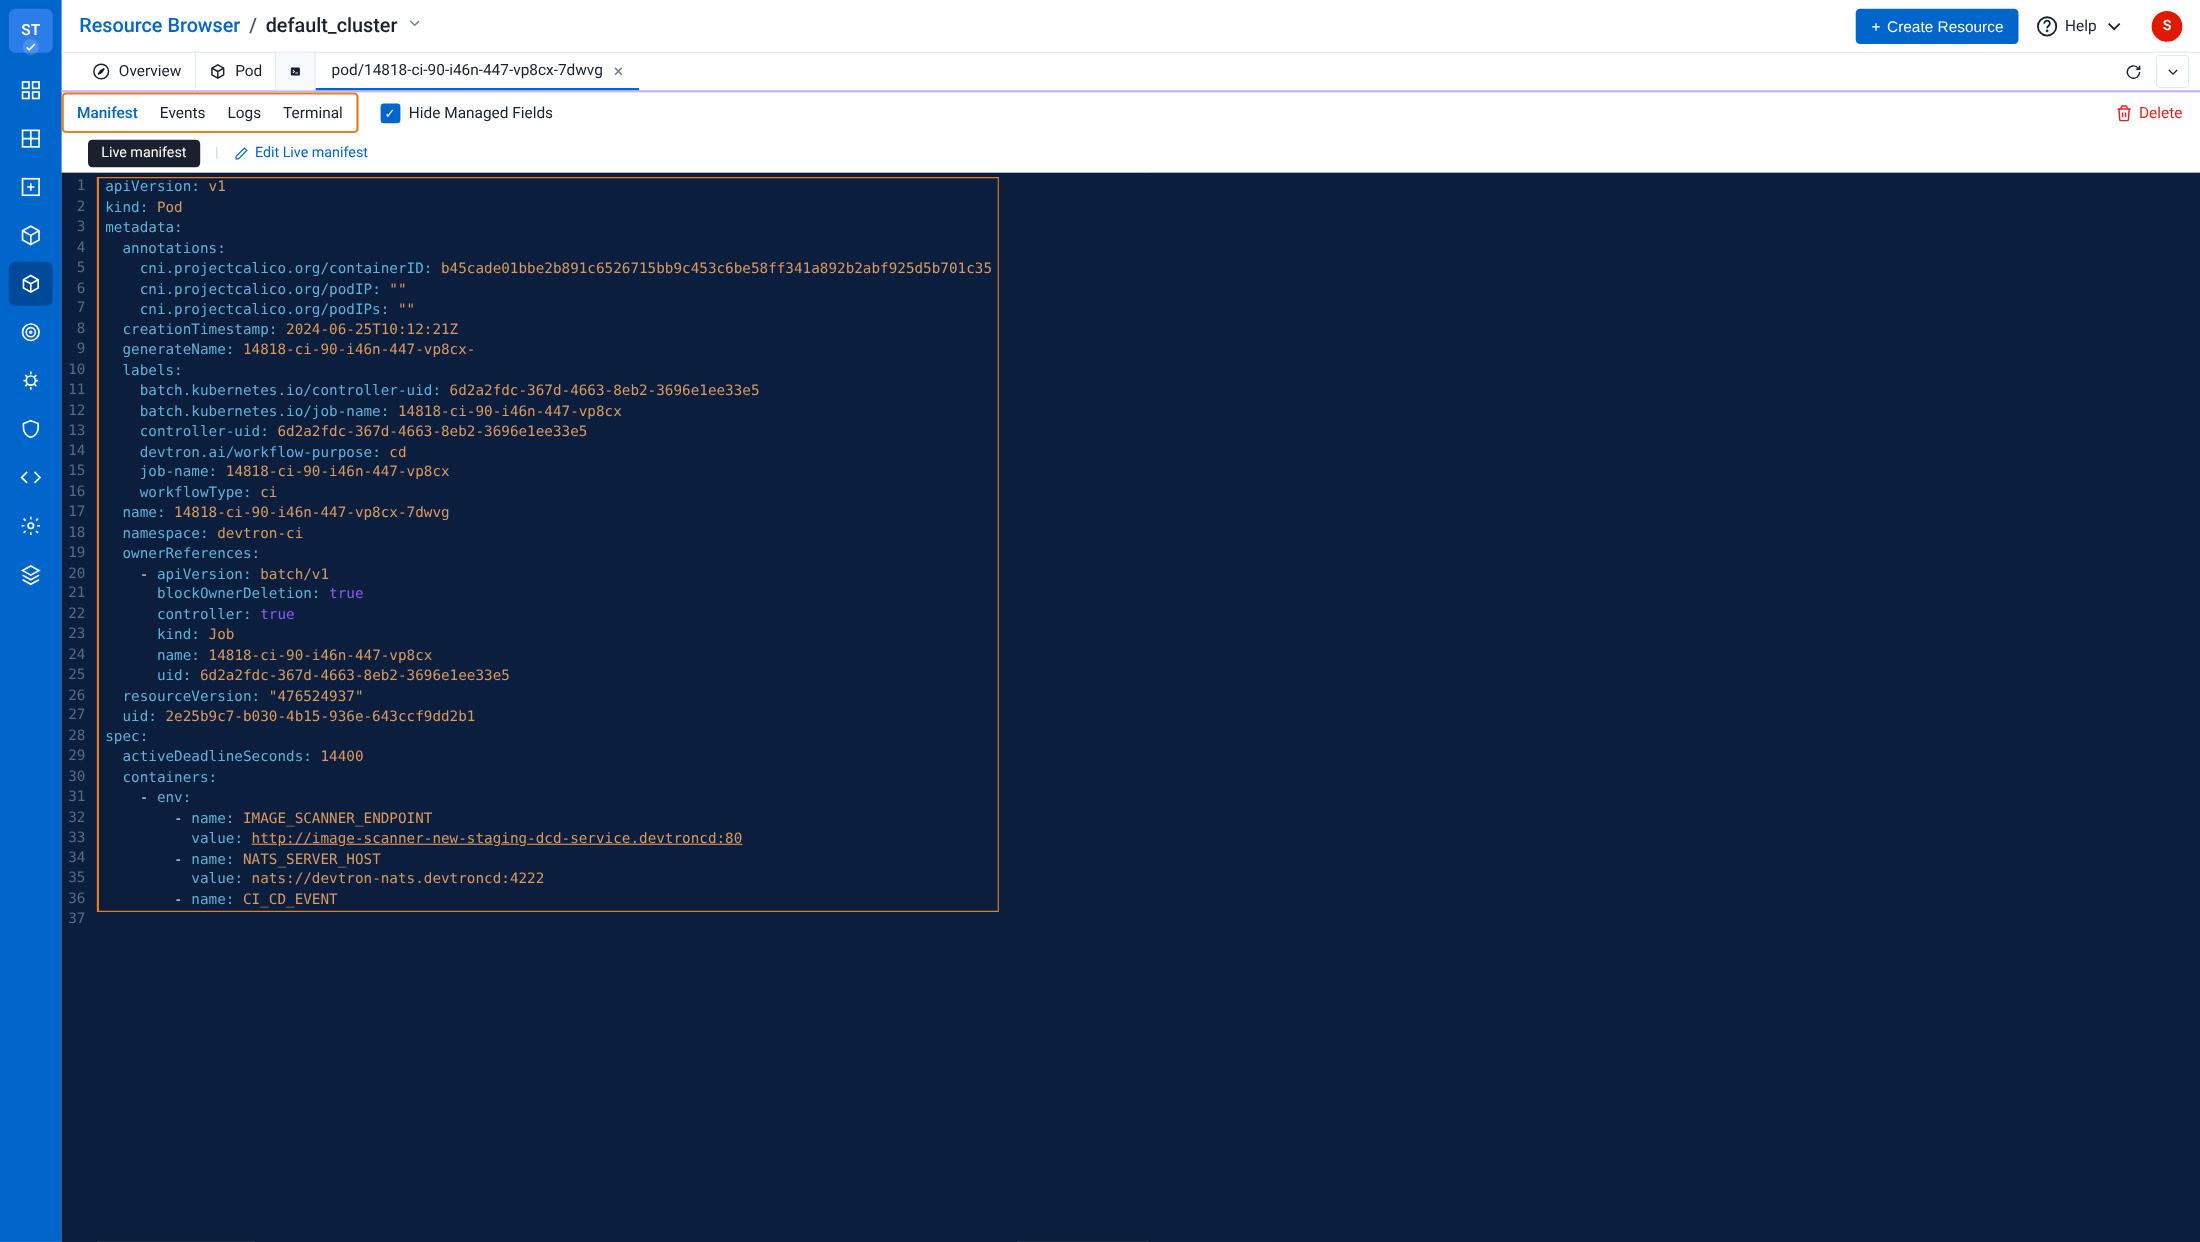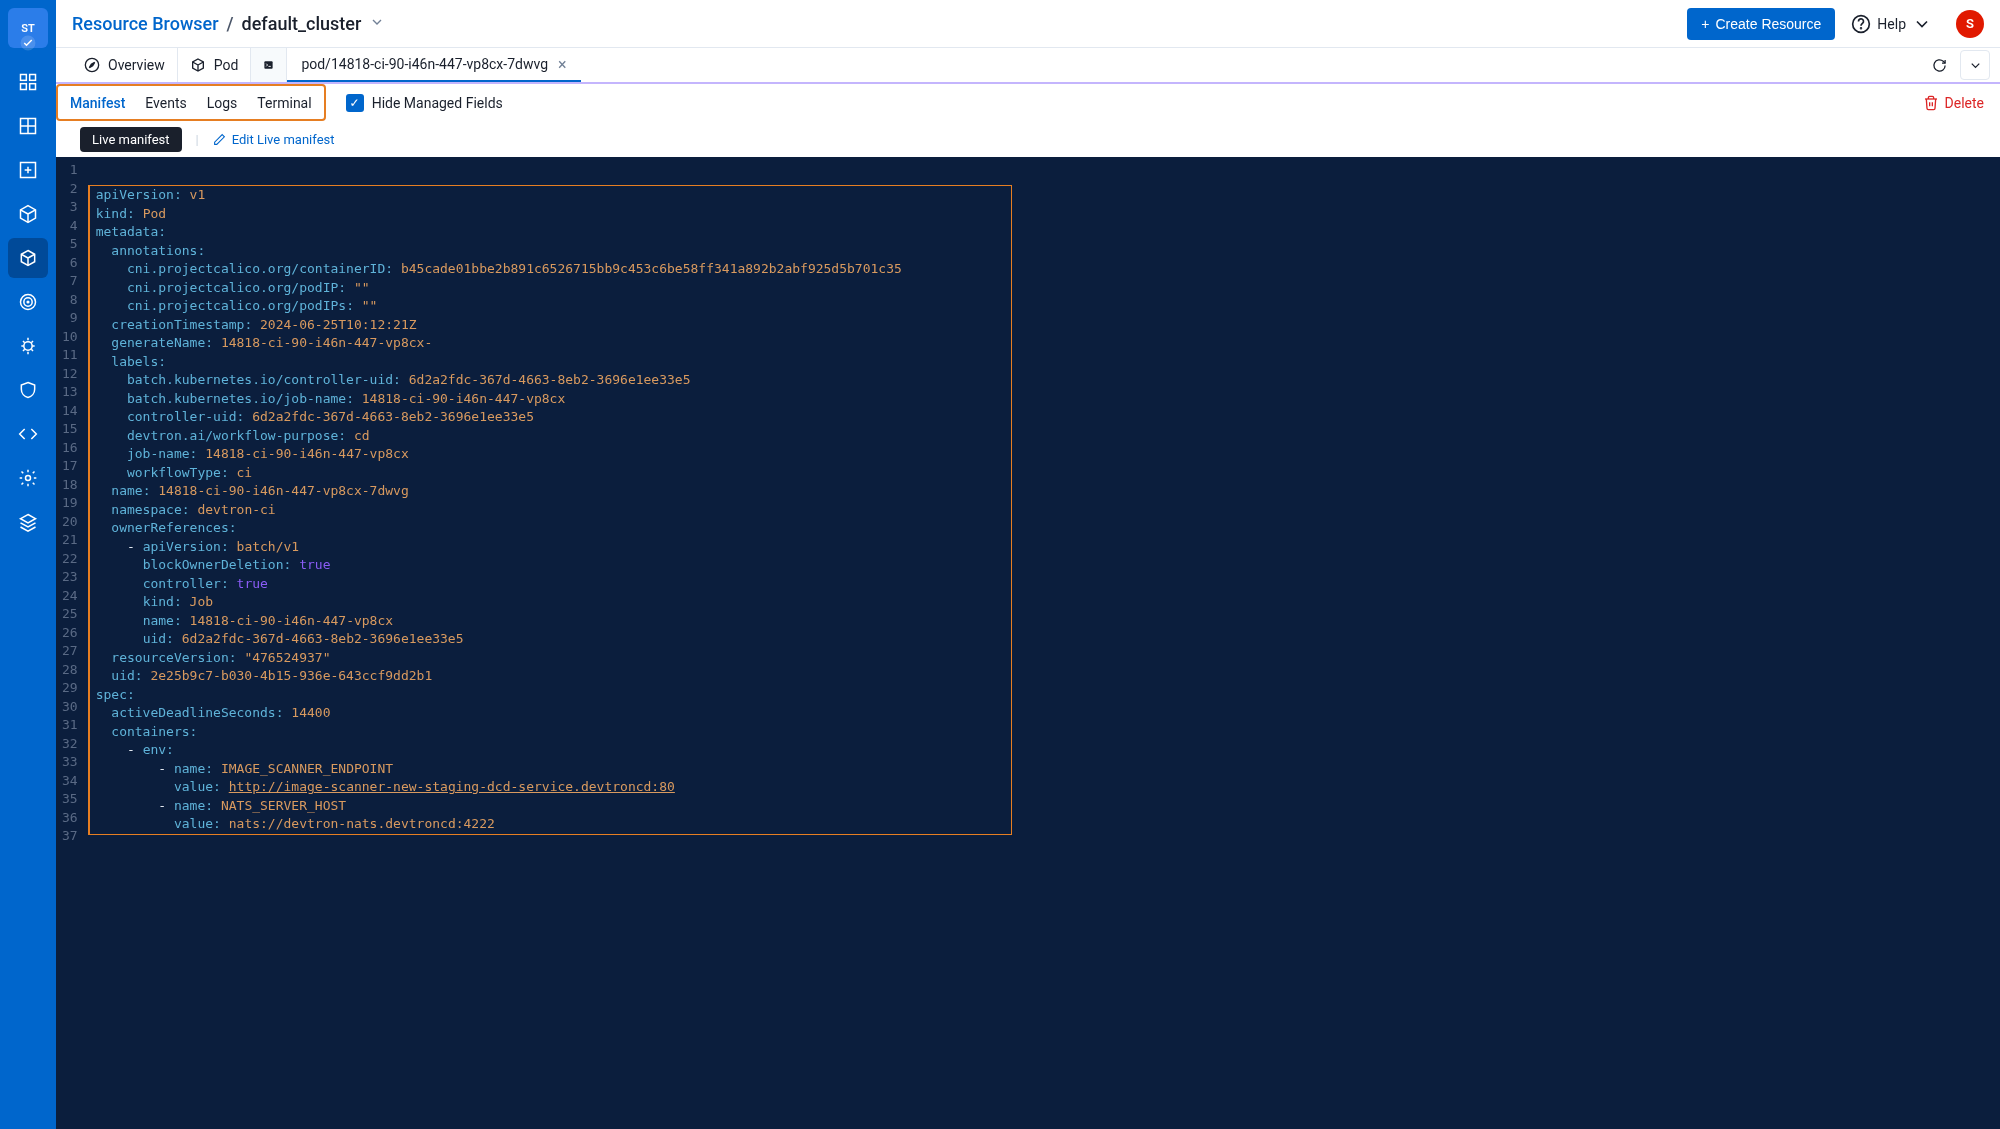--- a/index.html
+++ b/index.html
@@ -1,20 +1,20 @@
 <!DOCTYPE html>
 <html><head>
 <meta charset="utf-8">
 <style>
 * { box-sizing: border-box; margin: 0; padding: 0; }
 body { font-family: -apple-system, BlinkMacSystemFont, "Segoe UI", Roboto, sans-serif; font-size: 14px; color: #1a202c; overflow: hidden; }
 
 .app { display: flex; height: 100vh; width: 100vw; }
 .sidebar { width: 56px; background: #0066cc; display: flex; flex-direction: column; align-items: center; padding-top: 8px; gap: 4px; flex-shrink: 0; }
-.sidebar-logo { width: 40px; height: 40px; background: #2b7de9; border-radius: 6px; display: flex; flex-direction: column; align-items: center; justify-content: center; color: white; font-size: 11px; font-weight: 600; margin-bottom: 10px; position: relative; }
+.sidebar-logo { width: 40px; height: 40px; background: #2b7de9; border-radius: 6px; display: flex; flex-direction: column; align-items: center; justify-content: center; color: white; font-size: 14px; font-weight: 600; margin-bottom: 10px; position: relative; }
 .sidebar-logo .badge { position: absolute; bottom: -4px; width: 18px; height: 18px; }
 .sidebar-icon { width: 40px; height: 40px; display: flex; align-items: center; justify-content: center; border-radius: 6px; cursor: pointer; color: white; }
 .sidebar-icon.active { background: #004a99; }
 .sidebar svg { width: 20px; height: 20px; stroke: currentColor; fill: none; stroke-width: 1.8; }
 
 .main { flex: 1; display: flex; flex-direction: column; min-width: 0; }
 
 .topbar { height: 48px; display: flex; align-items: center; padding: 0 16px; border-bottom: 1px solid #e2e8f0; gap: 8px; }
 .breadcrumb { display: flex; align-items: center; gap: 8px; font-size: 18px; font-weight: 500; }
 .breadcrumb a { color: #0066cc; text-decoration: none; }
@@ -49,21 +49,21 @@
 
 .manifest-bar { height: 36px; display: flex; align-items: center; padding-left: 24px; gap: 14px; font-size: 13px; border-bottom: 0; }
 .pill { background: #1a202c; color: white; padding: 5px 12px; border-radius: 4px; font-size: 13px; }
 .divider-v { color: #cbd5e0; }
 .edit-link { color: #0066cc; cursor: pointer; display: flex; align-items: center; gap: 6px; }
 
 .editor { flex: 1; display: flex; background: #0b1e3d; color: #e2e8f0; font-family: "SF Mono", Menlo, Monaco, Consolas, monospace; font-size: 13px; overflow: auto; min-height: 0; }
 .gutter { background: #0b1e3d; color: #5a6a85; text-align: right; padding: 4px 10px 4px 6px; user-select: none; flex-shrink: 0; border-right: 0; }
 .gutter div { height: 18.5px; line-height: 18.5px; }
 .code { flex: 1; padding: 4px 0; position: relative; min-width: 0; }
-.code-inner { border: 1px solid #e67e22; border-left: 2px solid #e67e22; padding-left: 0; width: 924px; margin-top: 24px; }
+.code-inner { border: 1px solid #e67e22; border-left: 2px solid #e67e22; padding-left: 0; width: 820px; }
 .line { height: 18.5px; line-height: 18.5px; padding-left: 6px; white-space: pre; }
 .k { color: #5fb3d9; } 
 .s { color: #d99a5f; } 
 .p { color: #5fb3d9; } 
 .n { color: #d99a5f; } 
 .b { color: #8b5cf6; } 
 .u { color: #d99a5f; text-decoration: underline; }
 
 .editor-right { flex: 1; background: #0b1e3d; }
 </style>
@@ -334,18 +334,19 @@
             <div class="line">  <span class="k">resourceVersion</span><span class="p">: </span><span class="s">"476524937"</span></div>
             <div class="line">  <span class="k">uid</span><span class="p">: </span><span class="s">2e25b9c7-b030-4b15-936e-643ccf9dd2b1</span></div>
             <div class="line"><span class="k">spec</span><span class="p">:</span></div>
             <div class="line">  <span class="k">activeDeadlineSeconds</span><span class="p">: </span><span class="n">14400</span></div>
             <div class="line">  <span class="k">containers</span><span class="p">:</span></div>
             <div class="line">    - <span class="k">env</span><span class="p">:</span></div>
             <div class="line">        - <span class="k">name</span><span class="p">: </span><span class="s">IMAGE_SCANNER_ENDPOINT</span></div>
             <div class="line">          <span class="k">value</span><span class="p">: </span><span class="u">http://image-scanner-new-staging-dcd-service.devtroncd:80</span></div>
             <div class="line">        - <span class="k">name</span><span class="p">: </span><span class="s">NATS_SERVER_HOST</span></div>
             <div class="line">          <span class="k">value</span><span class="p">: </span><span class="s">nats://devtron-nats.devtroncd:4222</span></div>
+            <div class="line">        - <span class="k">name</span><span class="p">: </span><span class="s">CI_CD_EVENT</span></div>
           </div>
       </div>
       <div class="editor-right"></div>
     </div>
   </div>
 </div>
 
 </body></html>

